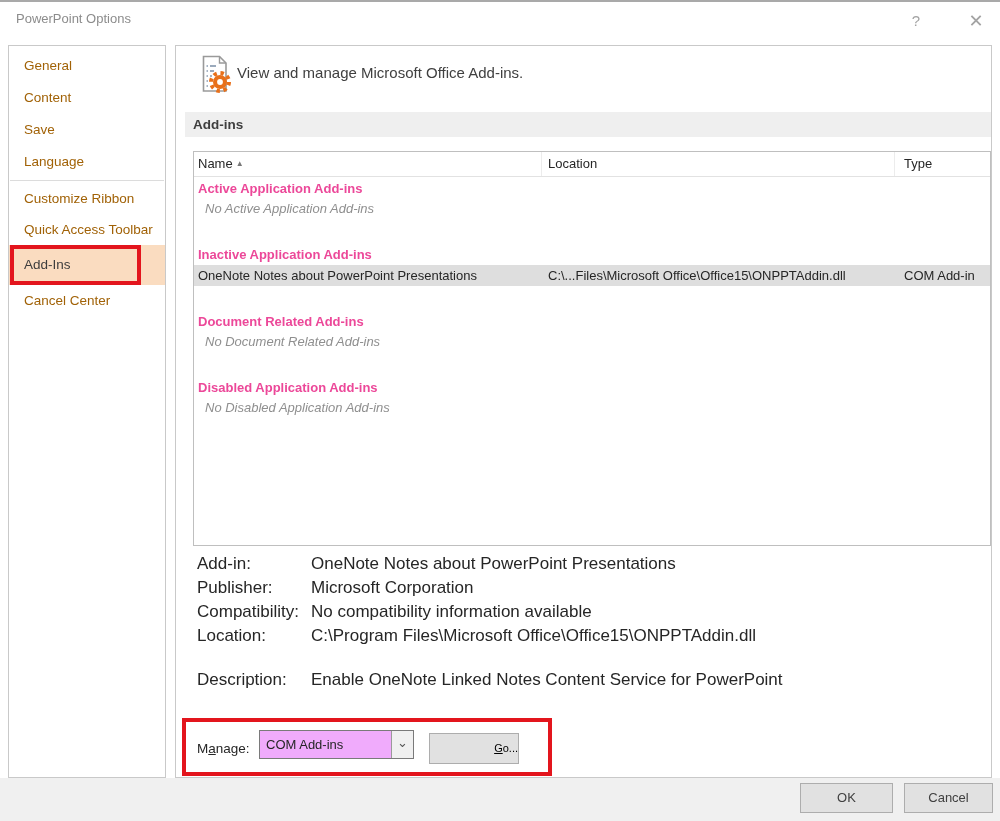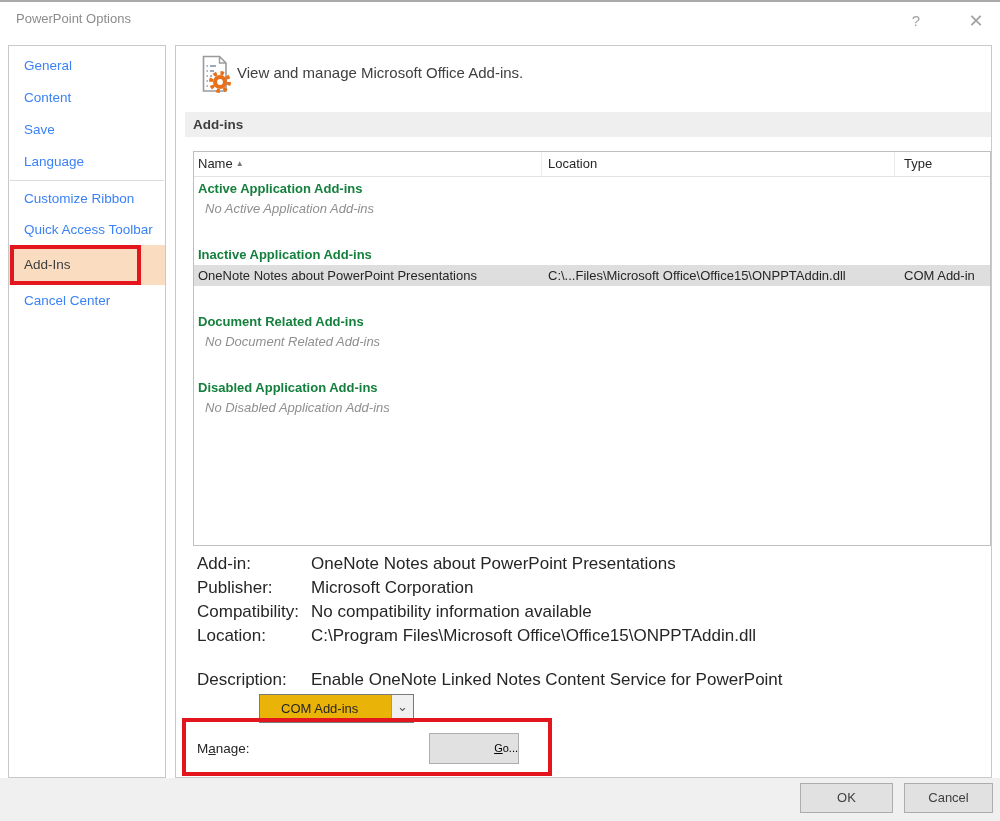--- a/index.html
+++ b/index.html
@@ -12,21 +12,21 @@
   .dlg-title{position:absolute;left:16px;top:9px;font-size:13px;color:#8c8c8c;}
   .help-btn{position:absolute;left:903px;top:6px;width:26px;height:26px;text-align:center;
             line-height:26px;color:#a3a3a3;font-size:15px;}
   .close-btn{position:absolute;left:961px;top:4px;width:30px;height:30px;text-align:center;
              line-height:30px;color:#a3a3a3;font-size:18px;font-weight:300;}
 
   
   .sidebar{position:absolute;left:8px;top:45px;width:158px;height:733px;background:#fff;
            border:1px solid #c9c9c9;box-sizing:border-box;padding-top:4px;}
   .nav-item{position:relative;height:32px;line-height:32px;padding-left:15px;
-            font-size:13.5px;color:#3b82f6;cursor:default;}
+            font-size:13.5px;color:#a16207;cursor:default;}
   .nav-item.compact{height:31px;line-height:31px;}
   .nav-sep{height:1px;background:#dcdcdc;margin:2px 1px;}
   .nav-item.selected{height:40px;line-height:40px;background:#fadcc0;color:#3d3d3d;}
   .red-outline-nav{position:absolute;left:1px;top:0;width:131px;height:40px;
                    border:4px solid #e3151d;box-sizing:border-box;pointer-events:none;}
 
   
   .main{position:absolute;left:175px;top:45px;width:817px;height:733px;background:#fff;
         border:1px solid #c9c9c9;box-sizing:border-box;}
   .main-header-icon{position:absolute;left:19px;top:8px;width:40px;height:40px;}
@@ -37,41 +37,41 @@
 
   
   .addins-table{position:absolute;left:17px;top:105px;width:798px;height:395px;
                 border:1px solid #bfbfbf;box-sizing:border-box;font-size:13px;background:#fff;}
   .thead{display:flex;height:24px;border-bottom:1px solid #e2e2e2;}
   .th{line-height:23px;color:#262626;box-sizing:border-box;}
   .th-name{width:348px;padding-left:4px;border-right:1px solid #ececec;}
   .th-loc{width:353px;padding-left:6px;border-right:1px solid #ececec;}
   .th-type{flex:1;padding-left:9px;}
   .sort{font-size:8px;color:#777;vertical-align:2px;margin-left:3px;}
-  .group-h{height:20px;line-height:20px;padding-left:4px;font-weight:bold;color:#15803d;white-space:nowrap;}
+  .group-h{height:20px;line-height:20px;padding-left:4px;font-weight:bold;color:#ec4899;white-space:nowrap;}
   .group-h.first{margin-top:2px;}
   .empty-row{height:20px;line-height:20px;padding-left:11px;font-style:italic;color:#8f8f8f;white-space:nowrap;}
   .spacer{height:26px;}
   .sel-row{display:flex;height:21px;line-height:21px;background:#dedede;cursor:default;}
   .cell{box-sizing:border-box;overflow:hidden;white-space:nowrap;}
   .cell-name{width:348px;padding-left:4px;}
   .cell-loc{width:353px;padding-left:6px;}
   .cell-type{flex:1;padding-left:9px;}
 
   
   .details{position:absolute;left:21px;top:506px;font-size:17px;color:#262626;}
   .drow{display:flex;height:24px;line-height:24px;white-space:nowrap;}
   .drow.desc{margin-top:20px;}
   .dlabel{width:114px;}
 
   
   .manage-label{position:absolute;left:21px;top:687px;height:31px;line-height:31px;
                 font-size:13.5px;color:#262626;}
-  .dropdown{position:absolute;left:83px;top:648px;width:155px;height:29px;background:#eab308;
-            border:1px solid #7a7a7a;box-sizing:border-box;display:flex;cursor:default;padding-left:15px;}
+  .dropdown{position:absolute;left:83px;top:684px;width:155px;height:29px;background:#f0abfc;
+            border:1px solid #7a7a7a;box-sizing:border-box;display:flex;cursor:default;}
   .dd-value{flex:1;line-height:27px;padding-left:6px;font-size:13px;white-space:nowrap;overflow:hidden;}
   .dd-chevron{width:21px;border-left:1px solid #9a9a9a;background:#f0f0f0;text-align:center;
               line-height:24px;color:#555;font-size:13px;}
   .go-btn{position:absolute;left:253px;top:687px;width:90px;height:31px;background:#e1e1e1;
           border:1px solid #adadad;box-sizing:border-box;text-align:right;line-height:29px;
           font-size:11px;color:#000000;cursor:default;}
   .ak{text-decoration:underline;}
 
   
   .red-box-manage{position:absolute;left:182px;top:718px;width:370px;height:58px;

